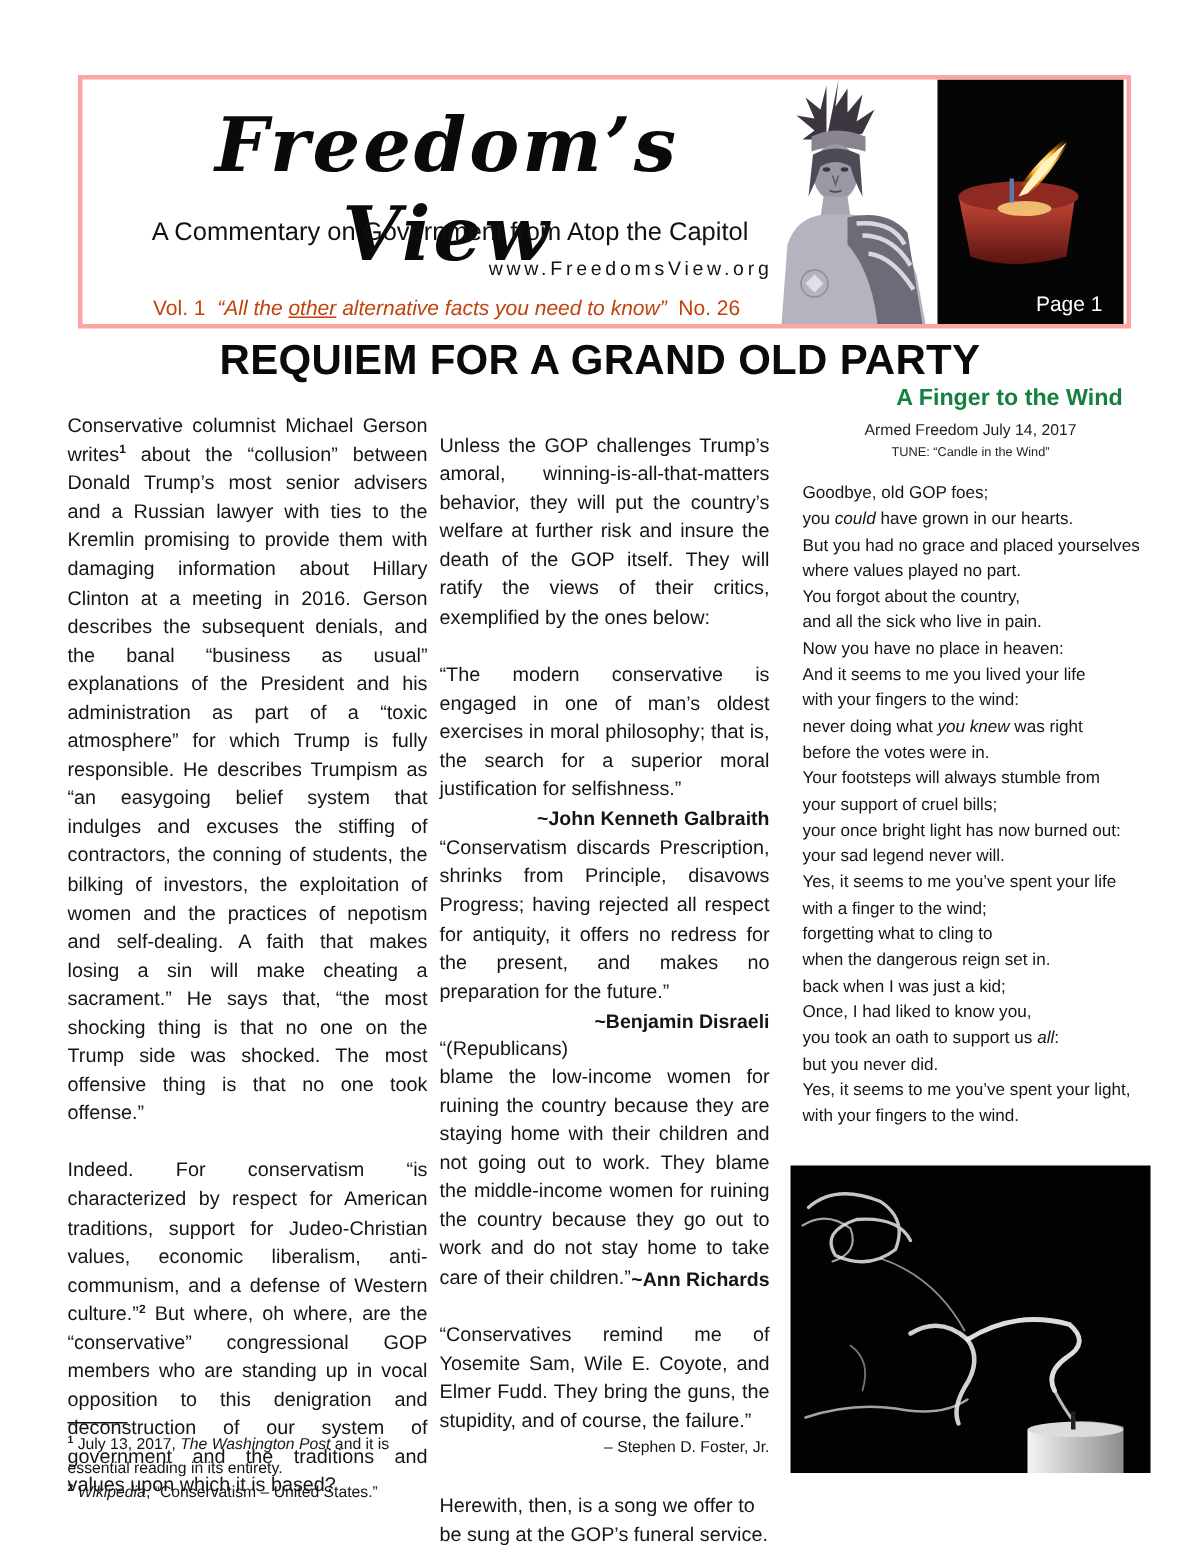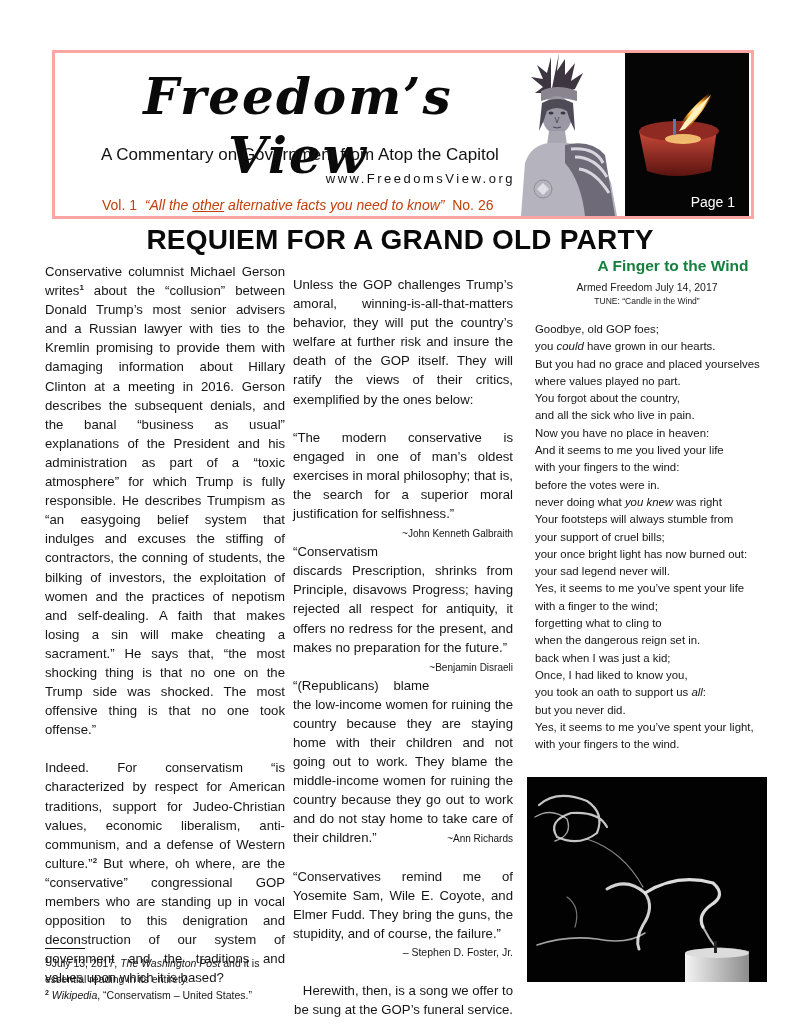--- a/index.html
+++ b/index.html
@@ -19,23 +19,23 @@
   .candle-photo svg { position: absolute; left: 0; top: 0; }
   .page-num { position: absolute; right: 14px; bottom: 6px; font-size: 14px; color: #fff; }
 
   
   .headline { position: absolute; left: 0; top: 224px; width: 800px; text-align: center; font-size: 28px; font-weight: bold; letter-spacing: 0.2px; color: #0a0a0a; }
 
   
   .col { position: absolute; font-size: 13.2px; line-height: 19.1px; color: #151515; text-align: justify; }
   .col1 { left: 45px; top: 262px; width: 240px; }
   .col2 { left: 293px; top: 275px; width: 220px; }
-  .col p { margin-bottom: 19px; }
+  .col p { margin-bottom: 19px; margin-top: 12px; }
   .col sup { font-size: 8px; font-weight: bold; vertical-align: 5px; line-height: 0; }
-  .attrib { float: right; font-size: 10px; margin-top: 1px; }
+  .attrib { float: right; font-size: 13px; margin-top: 1px; font-weight: bold; }
   .attrib-line { text-align: right; font-size: 10.5px; }
 
   .fn-rule { position: absolute; left: 45px; top: 948px; width: 40px; border-top: 1px solid #111; }
   .footnotes { position: absolute; left: 45px; top: 955px; width: 242px; font-size: 10.5px; line-height: 16px; color: #151515; }
   .footnotes sup { font-size: 7px; font-weight: bold; vertical-align: 4px; line-height: 0; }
 
   
   .song-title { position: absolute; left: 553px; top: 257px; width: 240px; text-align: center; font-size: 15.5px; font-weight: bold; color: #15803d; }
   .song-byline { position: absolute; left: 527px; top: 281px; width: 240px; text-align: center; font-size: 10.5px; color: #222; }
   .song-tune { position: absolute; left: 527px; top: 296px; width: 240px; text-align: center; font-size: 8.5px; color: #222; }
@@ -119,38 +119,38 @@
   <div><sup>1</sup><span> July 13, 2017, </span><i>The Washington Post</i><span> and it is essential reading in its entirety.</span></div>
   <div><sup>2</sup><span> </span><i>Wikipedia</i><span>, “Conservatism – United States.”</span></div>
 </div>
 
 <div class="col col2">
   <p>Unless the GOP challenges Trump’s amoral, winning-is-all-that-matters behavior, they will put the country’s welfare at further risk and insure the death of the GOP itself.  They will ratify the views of their critics, exemplified by the ones below:</p>
   <p><span>“The modern conservative is engaged in one of man’s oldest exercises in moral philosophy; that is, the search for a superior moral justification for selfishness.”</span> <span class="attrib">~John Kenneth Galbraith</span></p>
   <p><span>“Conservatism discards Prescription, shrinks from Principle, disavows Progress; having rejected all respect for antiquity, it offers no redress for the present, and makes no preparation for the future.”</span> <span class="attrib">~Benjamin Disraeli</span></p>
   <p><span>“(Republicans) blame the low-income women for ruining the country because they are staying home with their children and not going out to work. They blame the middle-income women for ruining the country because they go out to work and do not stay home to take care of their children.”</span> <span class="attrib">~Ann Richards</span></p>
   <p><span>“Conservatives remind me of Yosemite Sam, Wile E. Coyote, and Elmer Fudd. They bring the guns, the stupidity, and of course, the failure.”</span><span class="attrib-line" style="display:block">– Stephen D. Foster, Jr.</span></p>
-  <p style="text-align:right">Herewith, then, is a song we offer to be sung at the GOP’s funeral service.</p>
+  <p style="text-align:left">Herewith, then, is a song we offer to be sung at the GOP’s funeral service.</p>
 </div>
 
 <div class="song-title">A Finger to the Wind</div>
 <div class="song-byline">Armed Freedom   July 14, 2017</div>
 <div class="song-tune">TUNE:  “Candle in the Wind”</div>
 <div class="song-lyrics" id="lyrics">
     <div><span>Goodbye, old GOP foes;</span></div>
     <div><span>you </span><i>could</i><span> have grown in our hearts.</span></div>
     <div><span>But you had no grace and placed yourselves</span></div>
     <div><span>where values played no part.</span></div>
     <div><span>You forgot about the country,</span></div>
     <div><span>and all the sick who live in pain.</span></div>
     <div><span>Now you have no place in heaven:</span></div>
     <div><span>And it seems to me you lived your life</span></div>
     <div><span>with your fingers to the wind:</span></div>
+    <div><span>never doing what </span><i>you knew</i><span> was right</span></div>
     <div><span>before the votes were in.</span></div>
-    <div><span>never doing what </span><i>you knew</i><span> was right</span></div>
     <div><span>Your footsteps will always stumble from</span></div>
     <div><span>your support of cruel bills;</span></div>
     <div><span>your once bright light has now burned out:</span></div>
     <div><span>your sad legend never will.</span></div>
     <div><span>Yes, it seems to me you’ve spent your life</span></div>
     <div><span>with a finger to the wind;</span></div>
     <div><span>forgetting what to cling to</span></div>
     <div><span>when the dangerous reign set in.</span></div>
     <div><span>back when I was just a kid;</span></div>
     <div><span>Once, I had liked to know you,</span></div>

